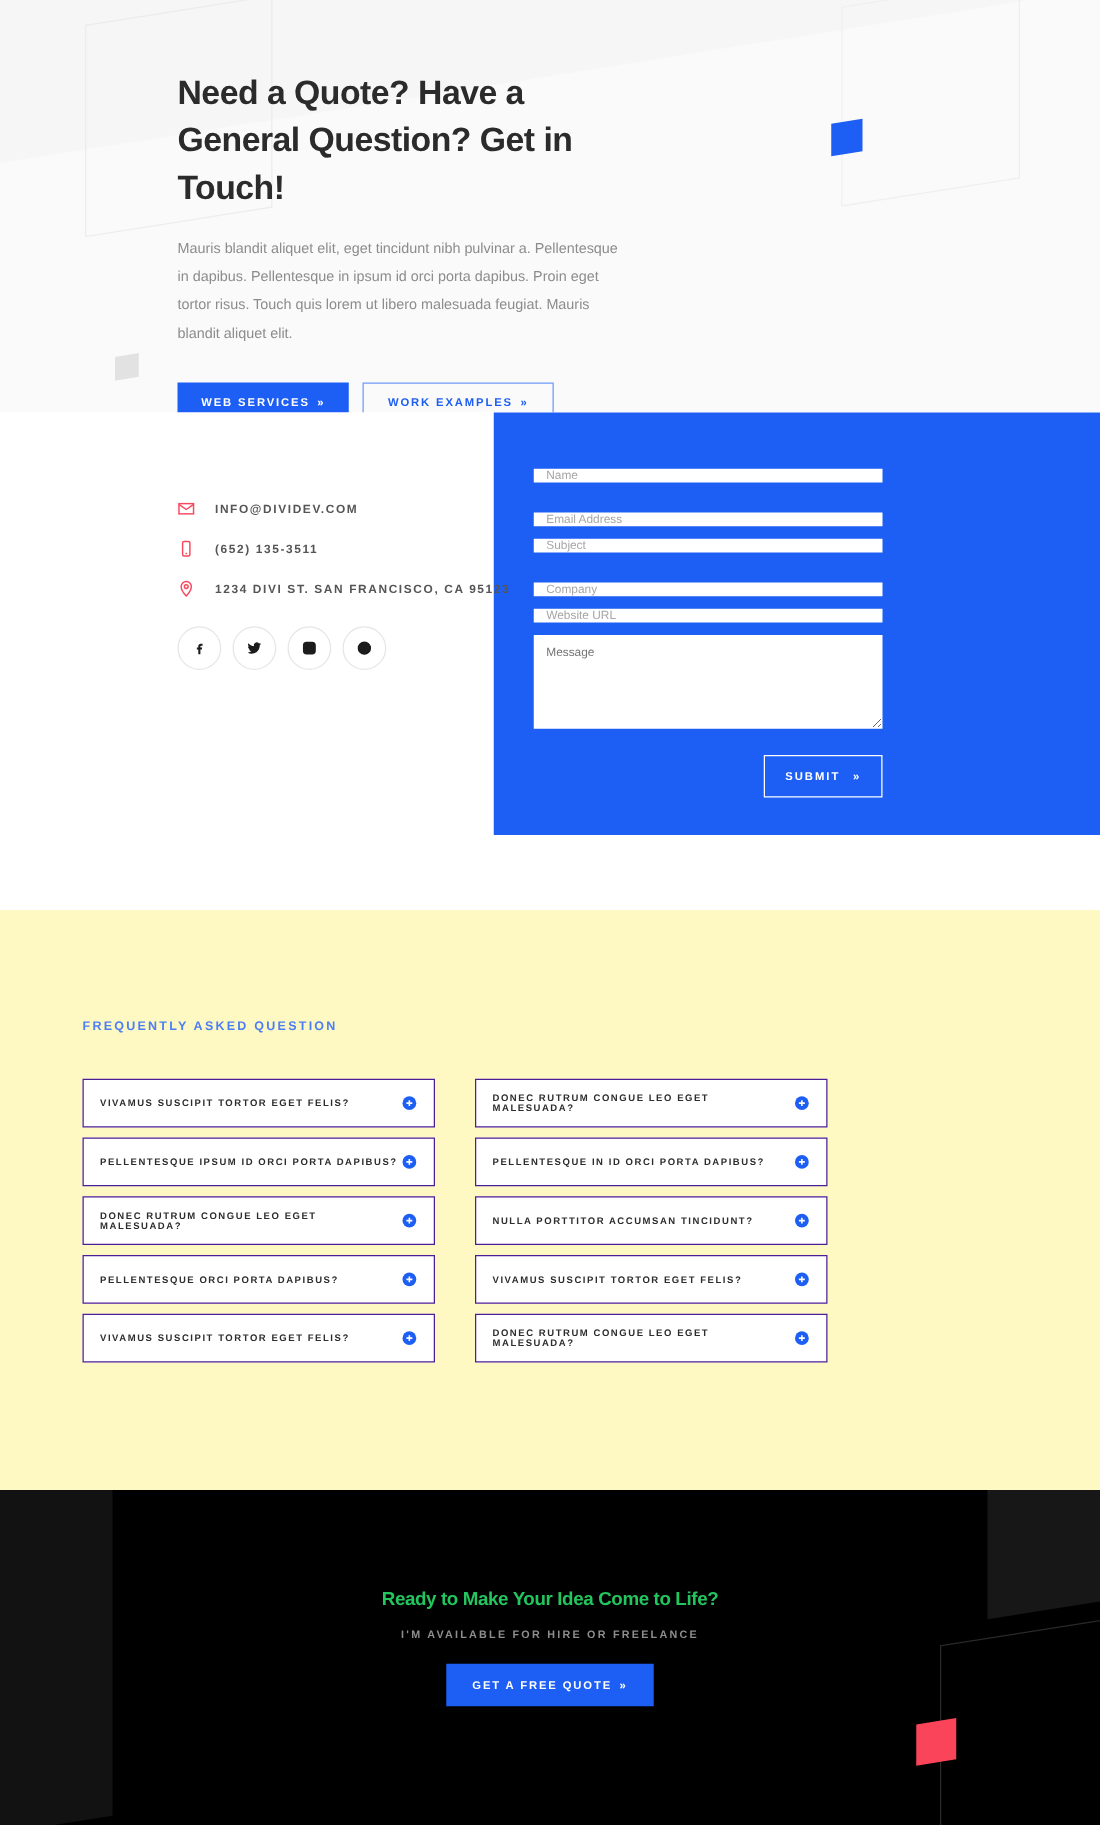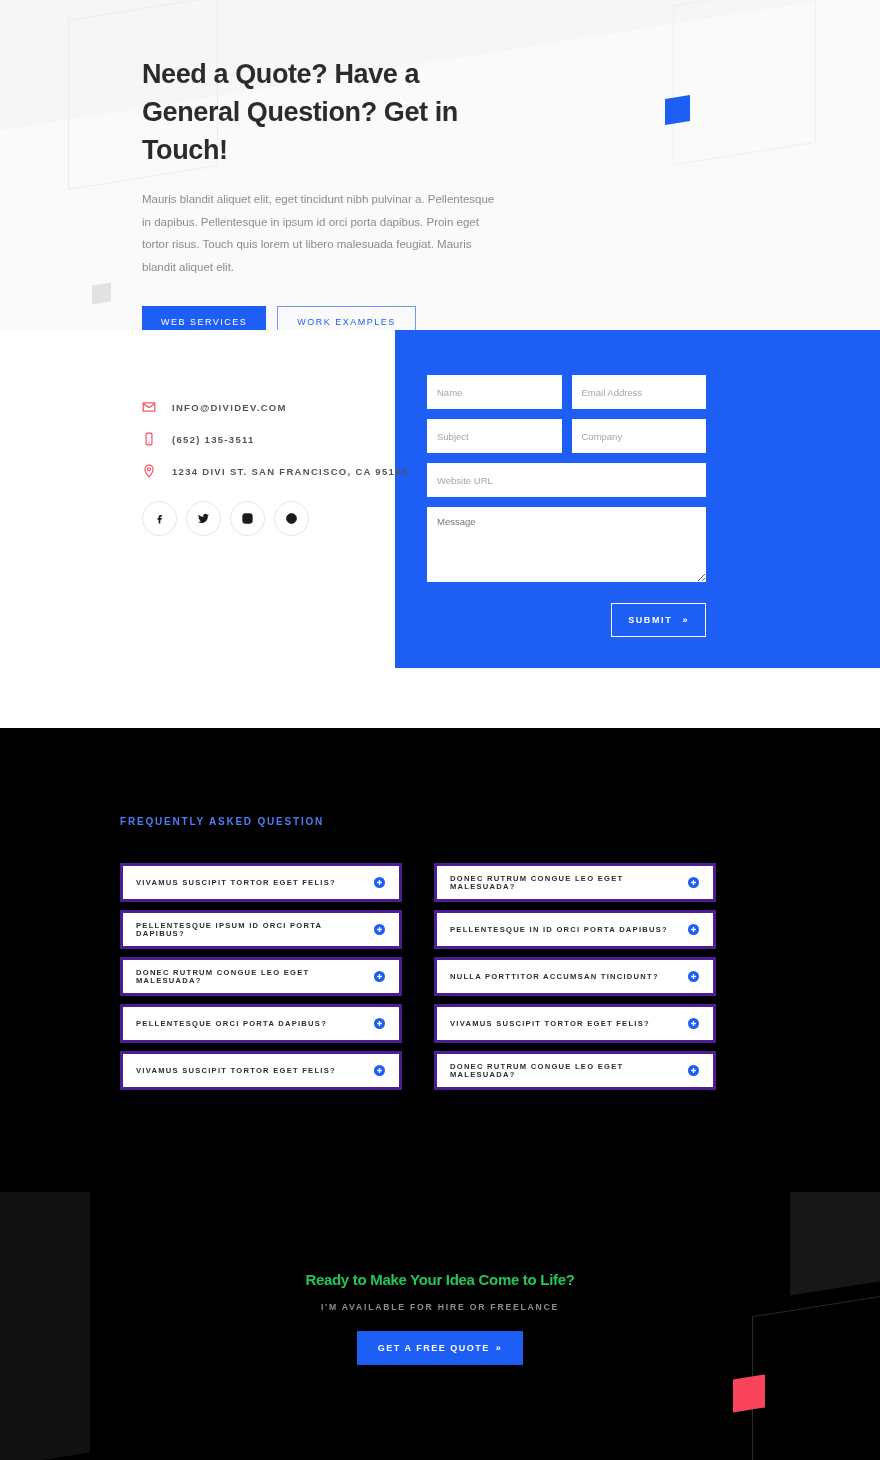--- a/index.html
+++ b/index.html
@@ -80,26 +80,25 @@
     color: #8c8c8c;
     max-width: 355px;
   }
   .hero-buttons { margin-top: 28px; display: flex; gap: 11px; }
   .btn {
     display: inline-flex;
     align-items: center;
     justify-content: center;
     font-size: 9px;
     letter-spacing: 1.5px;
-    font-weight: 400;
+    font-weight: 700;
     text-transform: uppercase;
     cursor: pointer;
     border: none;
     white-space: nowrap;
-    flex-direction: column;
   }
   .btn-primary {
     background: #1d5ef4;
     color: #ffffff;
     padding: 11px 19px;
   }
   .btn-outline {
     background: transparent;
     color: #1d5ef4;
     border: 1px solid #6d9af8;
@@ -160,21 +159,21 @@
     background: #fff;
     cursor: pointer;
   }
   .social-circle svg { width: 13px; height: 13px; fill: currentColor; }
 
   .form-fields {
     position: absolute;
     left: 427px; top: 45px;
     width: 279px;
   }
-  .field-row { display: flex; gap: 10px; margin-bottom: 10px; }
+  .field-row { display: flex; gap: 24px; margin-bottom: 10px; flex-direction: column; }
   .field {
     background: #fff;
     border: none;
     height: 34px;
     padding: 0 10px;
     font-size: 9.5px;
     color: #9a9a9a;
     font-family: "Liberation Sans", sans-serif;
     flex: 1 1 0;
     min-width: 0;
@@ -203,37 +202,37 @@
     font-size: 9px;
     letter-spacing: 1.6px;
     font-weight: 700;
     padding: 11px 16px;
     text-transform: uppercase;
     cursor: pointer;
     font-family: "Liberation Sans", sans-serif;
   }
 
   
-  .faq-section { padding: 88px 0 94px 120px; background: #000000; }
+  .faq-section { padding: 88px 0 94px 66px; background: #fef9c3; }
   .faq-label {
     font-size: 10px;
     letter-spacing: 1.8px;
     font-weight: 700;
     color: #4c7ef6;
     text-transform: uppercase;
   }
   .faq-grid {
     margin-top: 36px;
     display: flex;
     gap: 32px;
     width: 596px;
   }
   .faq-col { flex: 1 1 0; min-width: 0; }
   .faq-item {
-    border: 3px solid #4c1d95;
+    border: 1px solid #4c1d95;
     background: #fff;
     height: 39px;
     display: flex;
     align-items: center;
     justify-content: space-between;
     padding: 0 14px 0 13px;
     margin-bottom: 8px;
     cursor: pointer;
   }
   .faq-q {

